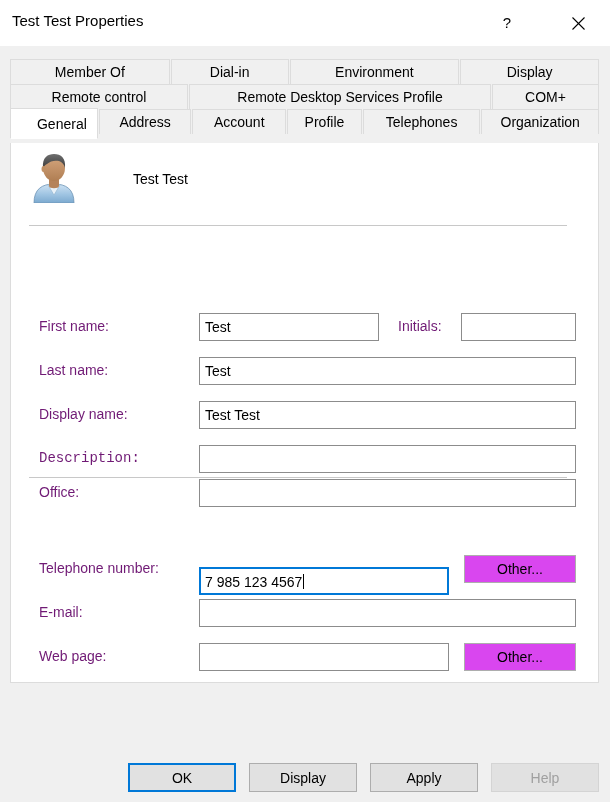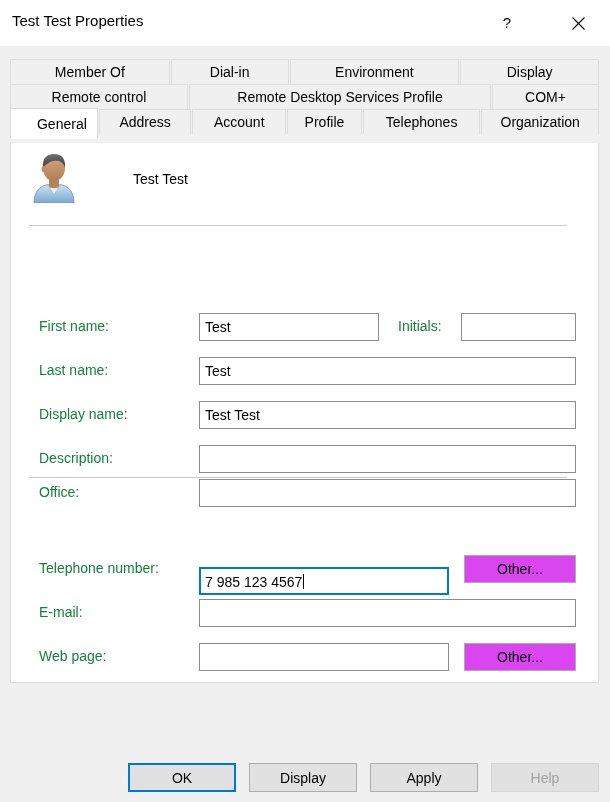--- a/index.html
+++ b/index.html
@@ -145,21 +145,21 @@
   .row {
     position: absolute;
     left: 0;
     width: 589px;
     height: 28px;
   }
   .fld-label {
     position: absolute;
     top: 5px;
     font-size: 14px;
-    color: #15803d;
+    color: #701a75;
     white-space: nowrap;
   }
   .txtbox {
     position: absolute;
     top: 0;
     height: 28px;
     box-sizing: border-box;
     border: 1px solid #8c8c8c;
     background: #ffffff;
     font-family: "Liberation Sans", sans-serif;
@@ -354,21 +354,21 @@
           </div>
           <div class="row" style="top: 214px;">
             <div class="fld-label" style="left: 28px;">Last name:</div>
             <div class="txtbox" title="" style="left: 188px; width: 377px;"><span>Test</span></div>
           </div>
           <div class="row" style="top: 258px;">
             <div class="fld-label" style="left: 28px;">Display name:</div>
             <div class="txtbox" title="" style="left: 188px; width: 377px;"><span>Test Test</span></div>
           </div>
           <div class="row" style="top: 302px;">
-            <div class="fld-label" style="left: 28px;">Description:</div>
+            <div class="fld-label" style="left: 28px; font-family: Liberation Mono, monospace;">Description:</div>
             <div class="txtbox" title="" style="left: 188px; width: 377px;"><span></span></div>
           </div>
           <div class="row" style="top: 336px;">
             <div class="fld-label" style="left: 28px;">Office:</div>
             <div class="txtbox" title="" style="left: 188px; width: 377px;"><span></span></div>
           </div>
           <div class="row" style="top: 412px;">
             <div class="fld-label" style="left: 28px;">Telephone number:</div>
             <div class="txtbox focused" title="" style="left: 188px; width: 250px;"><span>7 985 123 4567</span><span class="caret"></span></div>
           </div>

